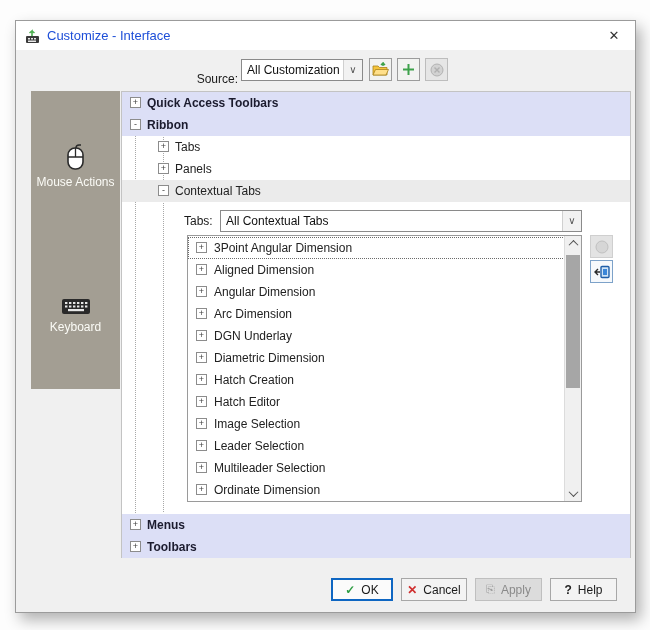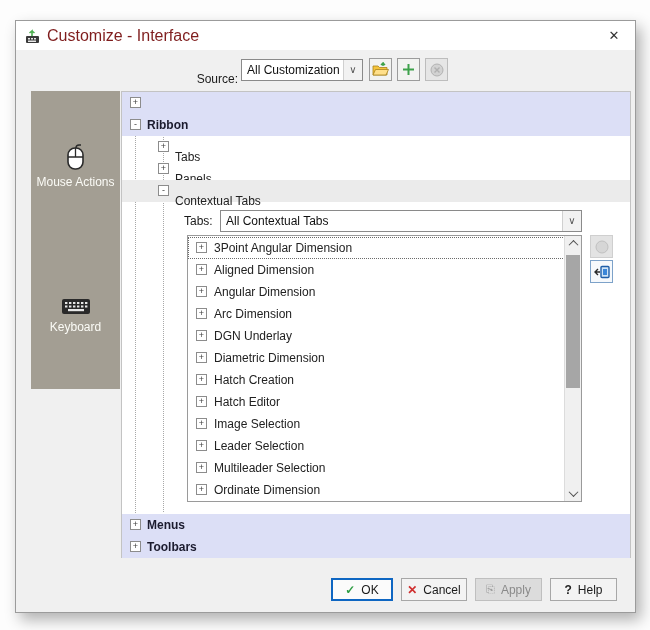--- a/index.html
+++ b/index.html
@@ -3,21 +3,21 @@
 <meta charset="utf-8">
 <style>
   html,body{margin:0;padding:0;}
   body{font-family:"Liberation Sans", sans-serif; background:#ffffff;}
   .canvas{position:relative;width:650px;height:630px;background:#fdfdfd;overflow:hidden;}
   .dialog{position:absolute;left:15px;top:20px;width:621px;height:593px;background:#f0f0f0;
           border:1px solid #9b9b9b;box-shadow:5px 7px 14px rgba(0,0,0,.30);box-sizing:border-box;}
   
   .titlebar{position:absolute;left:0;top:0;width:100%;height:29px;background:#ffffff;}
   .title-icon{position:absolute;left:9px;top:7px;}
-  .title-text{position:absolute;left:31px;top:0;height:29px;line-height:29px;font-size:16px;color:#7f1d1d;}
+  .title-text{position:absolute;left:31px;top:0;height:29px;line-height:29px;font-size:13px;color:#1d4ed8;}
   .close-btn{position:absolute;right:0;top:0;width:42px;height:29px;line-height:29px;text-align:center;
              font-size:13px;color:#333;cursor:default;}
   
   .source-label{position:absolute;left:150px;top:40px;width:72px;height:20px;line-height:20px;
                 text-align:right;font-size:12px;color:#1a1a1a;margin-top:8px;}
   .combo{position:absolute;background:#fff;border:1px solid #8a8a8a;box-sizing:border-box;font-size:12px;}
   .combo .combo-value{position:absolute;left:5px;top:0;right:20px;height:100%;line-height:20px;color:#111;
                       white-space:nowrap;overflow:hidden;}
   .combo .combo-arrow{position:absolute;right:0;top:0;width:18px;height:100%;background:#f2f2f2;
                       border-left:1px solid #d0d0d0;text-align:center;color:#555;font-size:10px;line-height:20px;}
@@ -35,21 +35,21 @@
   
   .tree{position:absolute;left:105px;top:70px;width:510px;height:467px;background:#ffffff;
         border:1px solid #c3c3c3;box-sizing:border-box;}
   .trow{position:absolute;left:0;width:508px;height:22px;line-height:22px;font-size:12px;color:#1d1d1d;}
   .trow.lav{background:#dcdff6;}
   .trow.gray{background:#ebebeb;}
   .toggle{position:absolute;top:5px;width:11px;height:11px;background:#fff;border:1px solid #8c8c8c;
           box-sizing:border-box;font-size:9px;line-height:9px;text-align:center;color:#444;}
   .tg-root{left:8px;} .tg-child{left:36px;}
   .tlabel-root{position:absolute;left:25px;font-weight:bold;color:#1b1b2e;}
-  .tlabel-child{position:absolute;left:53px;color:#222;margin-top:10px;}
+  .tlabel-child{position:absolute;left:53px;color:#222;}
   .dotline{position:absolute;border-left:1px dotted #a8a8a8;width:0;}
   
   .tabs-label{position:absolute;left:62px;top:122px;font-size:12px;color:#1a1a1a;}
   .tabs-combo{left:98px;top:118px;width:362px;height:22px;}
   
   .listbox{position:absolute;left:65px;top:143px;width:395px;height:267px;background:#fff;
            border:1px solid #9a9a9a;box-sizing:border-box;}
   .lrow{position:absolute;left:0;width:377px;height:22px;line-height:22px;font-size:12px;color:#222;}
   .lrow.focused{outline:1px dotted #6b6b6b;outline-offset:-1px;}
   .ltoggle{left:8px;}
@@ -149,20 +149,21 @@
         <div class="side-label">Keyboard</div>
       </div>
     </div>
 
     <div class="tree">
       <div class="dotline" style="left:13px;top:11px;height:444px;"></div>
       <div class="dotline" style="left:41px;top:33px;height:387px;"></div>
 
       <div class="trow lav" style="top:0;">
         <div class="toggle tg-root">+</div>
+        <div class="tlabel-root">Quick Access Toolbars</div>
       </div>
       <div class="trow lav" style="top:22px;">
         <div class="toggle tg-root">-</div>
         <div class="tlabel-root">Ribbon</div>
       </div>
       <div class="trow" style="top:44px;">
         <div class="toggle tg-child">+</div>
         <div class="tlabel-child">Tabs</div>
       </div>
       <div class="trow" style="top:66px;">

